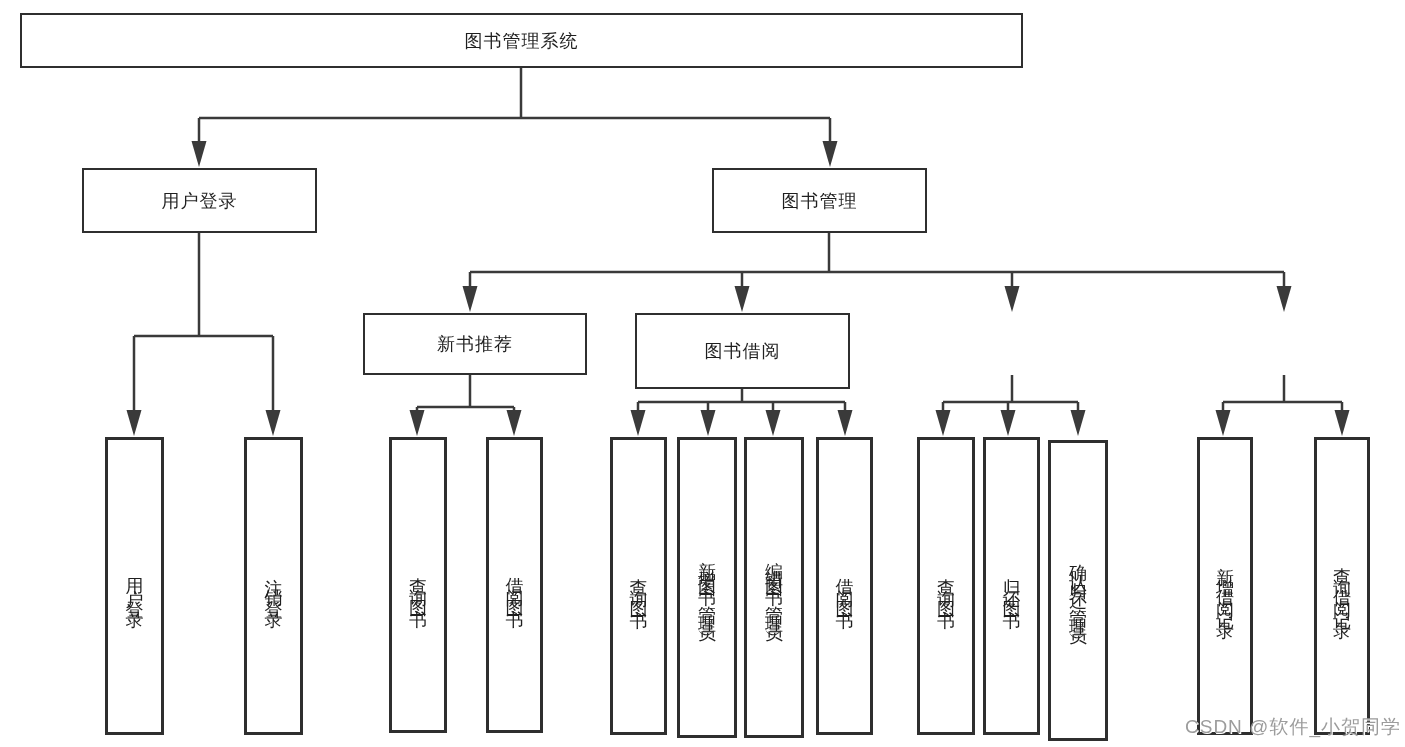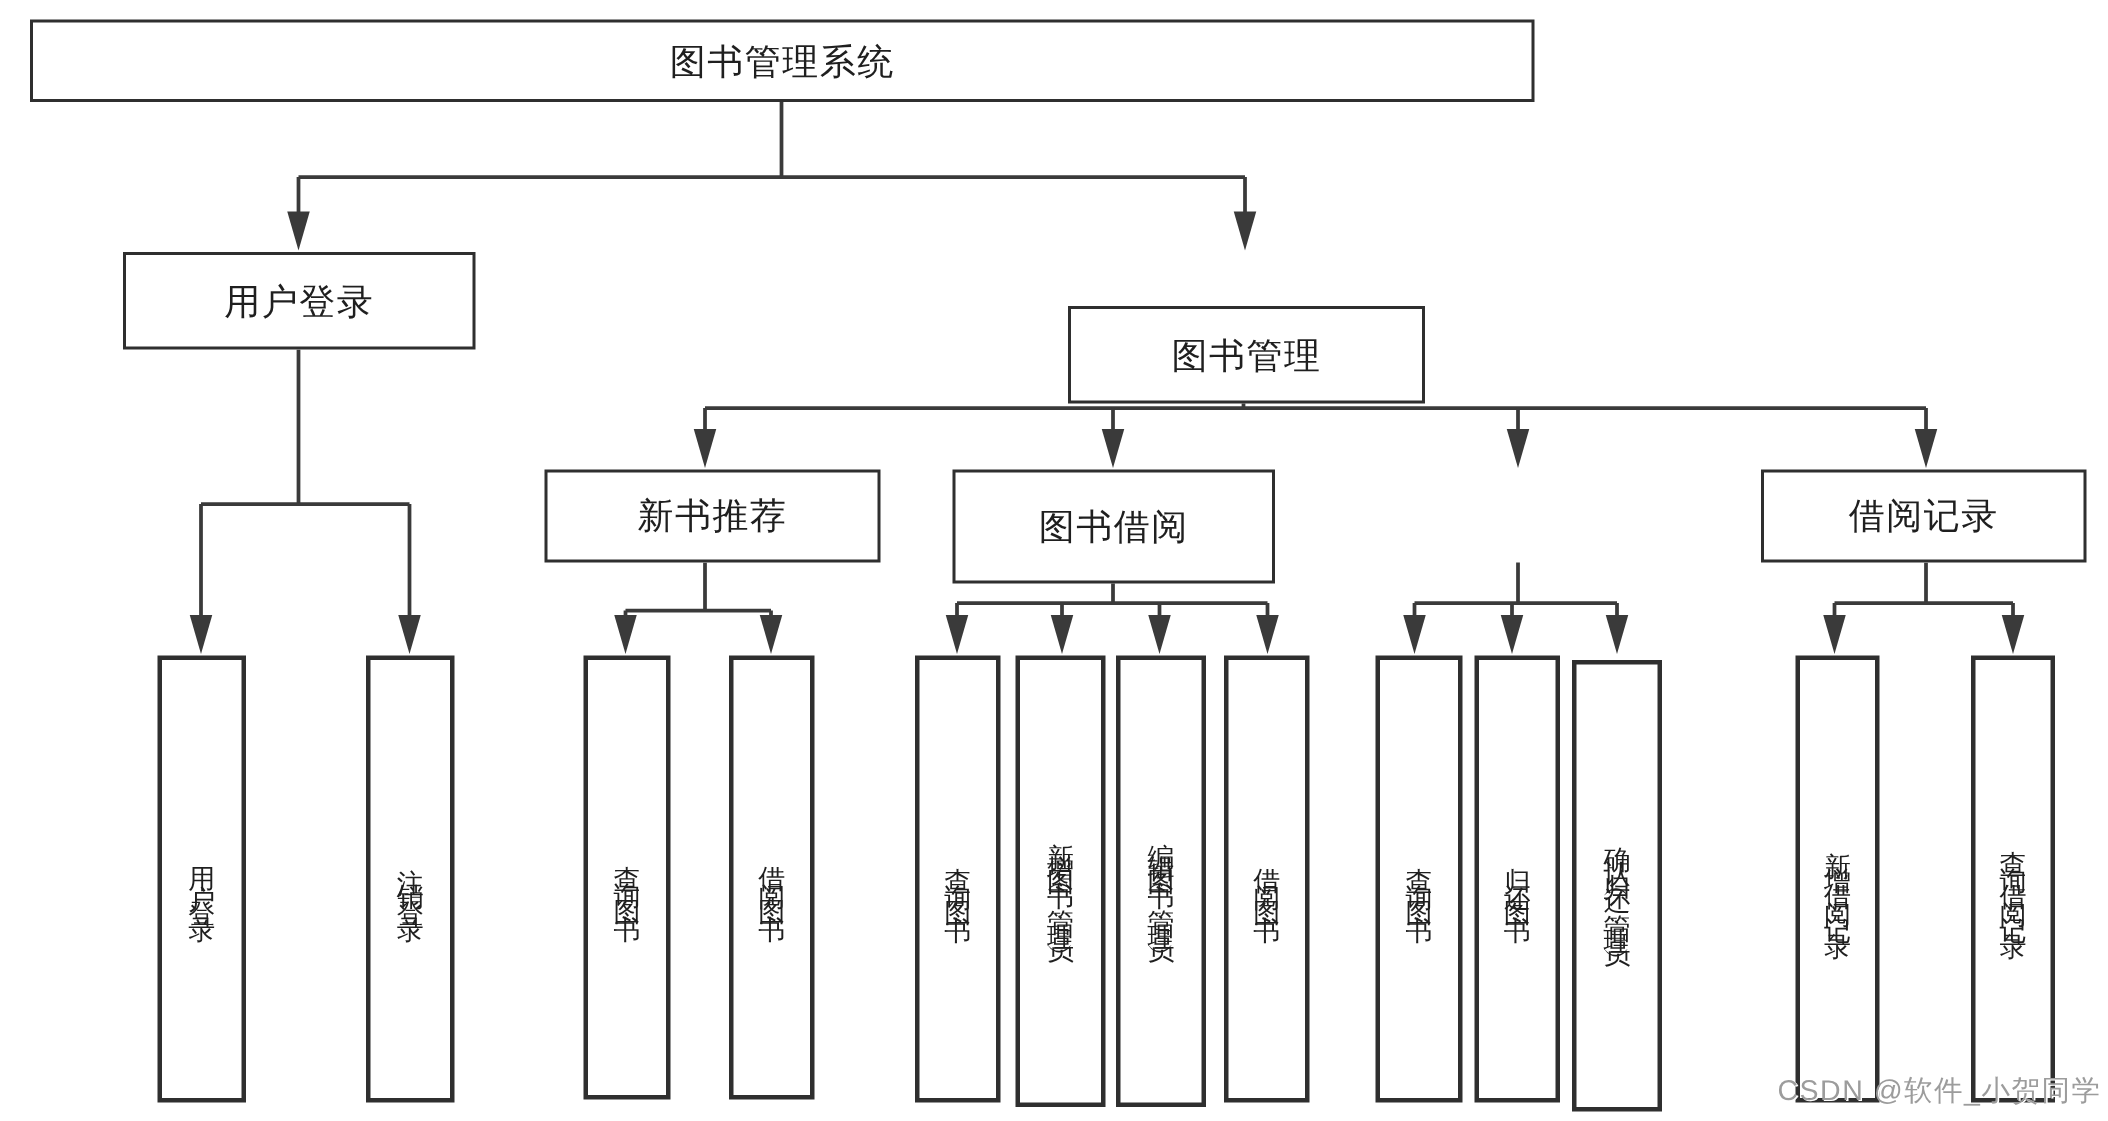--- a/index.html
+++ b/index.html
@@ -11,21 +11,21 @@
   html,body{margin:0;padding:0;background:#ffffff;}
   body{font-family:"Liberation Sans","DejaVu Sans",sans-serif;}
   .canvas{
     position:relative;width:1405px;height:747px;background:#ffffff;overflow:hidden;
   }
   .connectors{position:absolute;left:0;top:0;width:1405px;height:747px;}
   .node{
     position:absolute;box-sizing:border-box;background:#ffffff;
     border:2.5px solid var(--box-border);
     display:flex;align-items:center;justify-content:center;
-    font-size:24px;color:var(--text-color);letter-spacing:1px;
+    font-size:18px;color:var(--text-color);letter-spacing:1px;
     z-index:2;white-space:nowrap;
   }
   .vnode{
     writing-mode:vertical-rl;text-orientation:mixed;
     letter-spacing:11px;border-width:3px;font-size:18px;
     white-space:normal;line-height:1;
   }
   .vnode.long{letter-spacing:9px;}
   .watermark{
     position:absolute;z-index:3;font-size:19px;letter-spacing:1px;
@@ -107,25 +107,24 @@
       <polygon points="1070.5,410 1085.5,410 1078,436"></polygon>
 
       <polygon points="1215.5,410 1230.5,410 1223,436"></polygon>
       <polygon points="1334.5,410 1349.5,410 1342,436"></polygon>
     </g>
   </svg>
 
   <div class="node" style="left:20px;top:13px;width:1003px;height:55px;border-width:2.5px;">图书管理系统</div>
 
   <div class="node" style="left:82px;top:168px;width:235px;height:65px;">用户登录</div>
-  <div class="node" style="left:712px;top:168px;width:238px;height:65px;margin-top:36px;">图书管理</div>
+  <div class="node" style="left:712px;top:168px;width:215px;height:65px;">图书管理</div>
 
   <div class="node" style="left:363px;top:313px;width:224px;height:62px;">新书推荐</div>
   <div class="node" style="left:635px;top:313px;width:215px;height:76px;">图书借阅</div>
-  <div class="node" style="left:1174px;top:313px;width:217px;height:62px;">借阅记录</div>
 
   <div class="node vnode" style="left:105px;top:437px;width:59px;height:298px;">用户登录</div>
   <div class="node vnode" style="left:244px;top:437px;width:59px;height:298px;">注销登录</div>
 
   <div class="node vnode" style="left:389px;top:437px;width:58px;height:296px;">查询图书</div>
   <div class="node vnode" style="left:486px;top:437px;width:57px;height:296px;">借阅图书</div>
 
   <div class="node vnode" style="left:610px;top:437px;width:57px;height:298px;">查询图书</div>
   <div class="node vnode long" style="left:677px;top:437px;width:60px;height:301px;">新增图书（管理员）</div>
   <div class="node vnode long" style="left:744px;top:437px;width:60px;height:301px;">编辑图书（管理员）</div>

